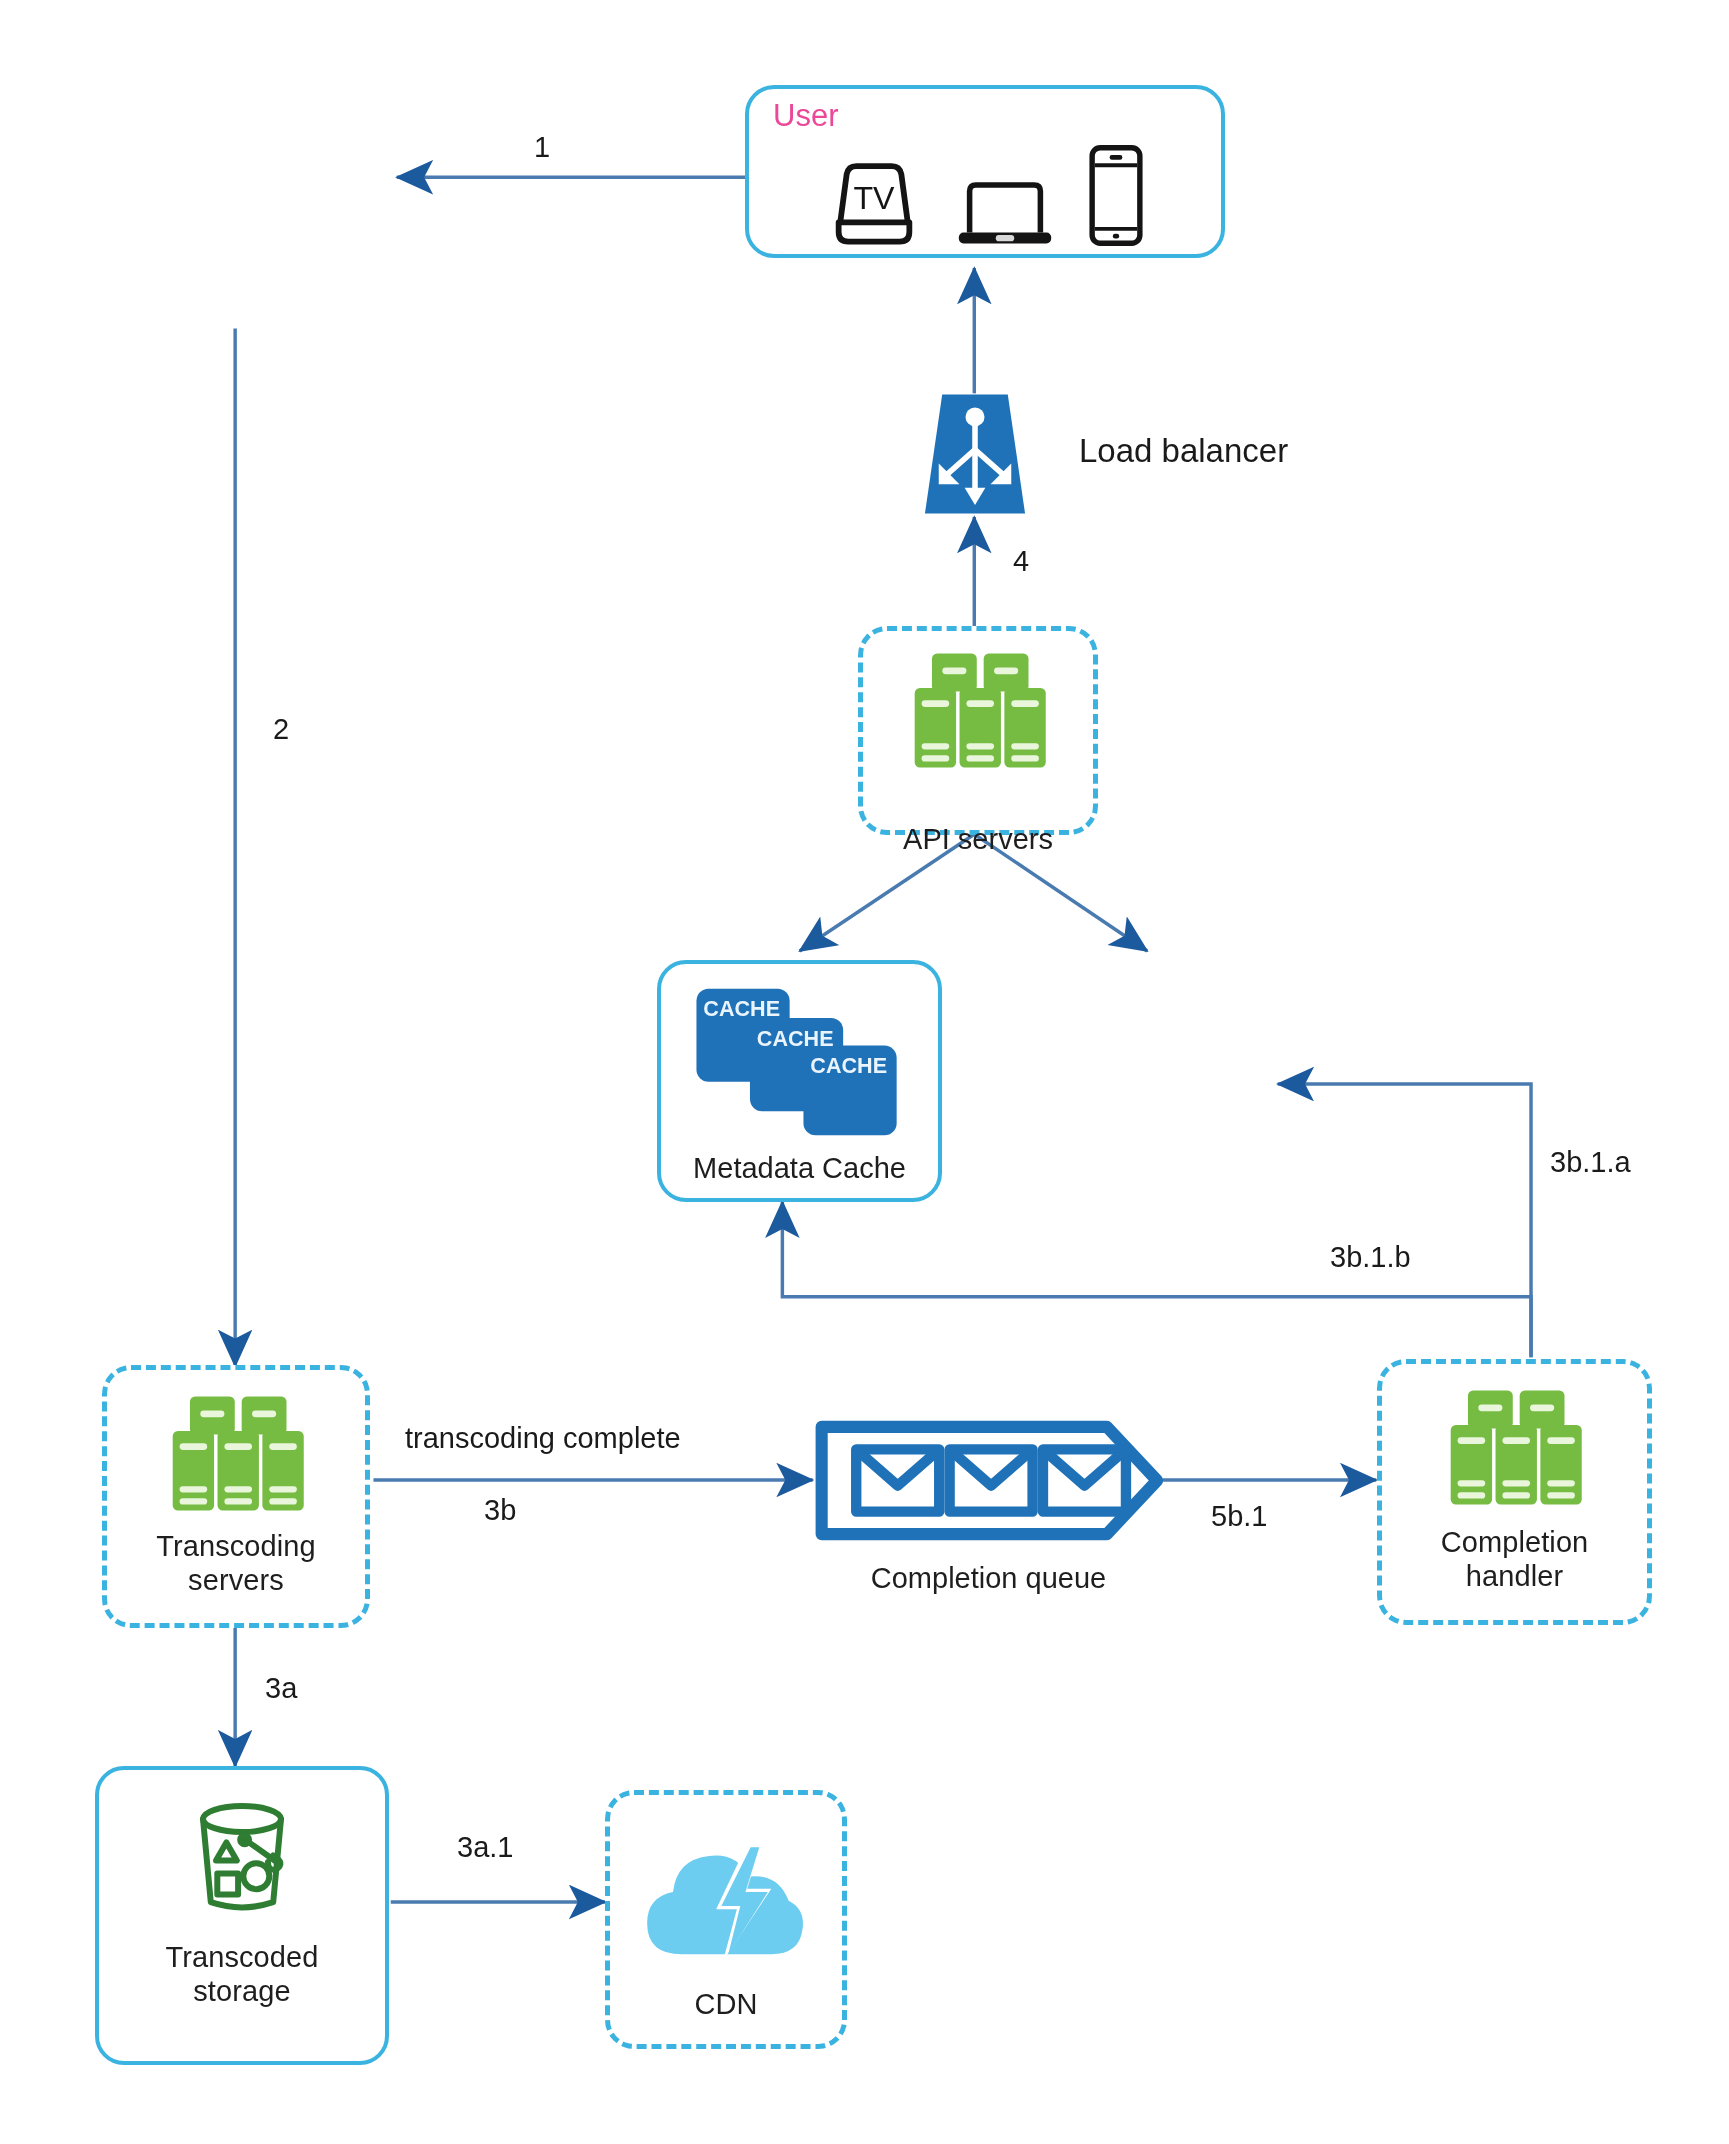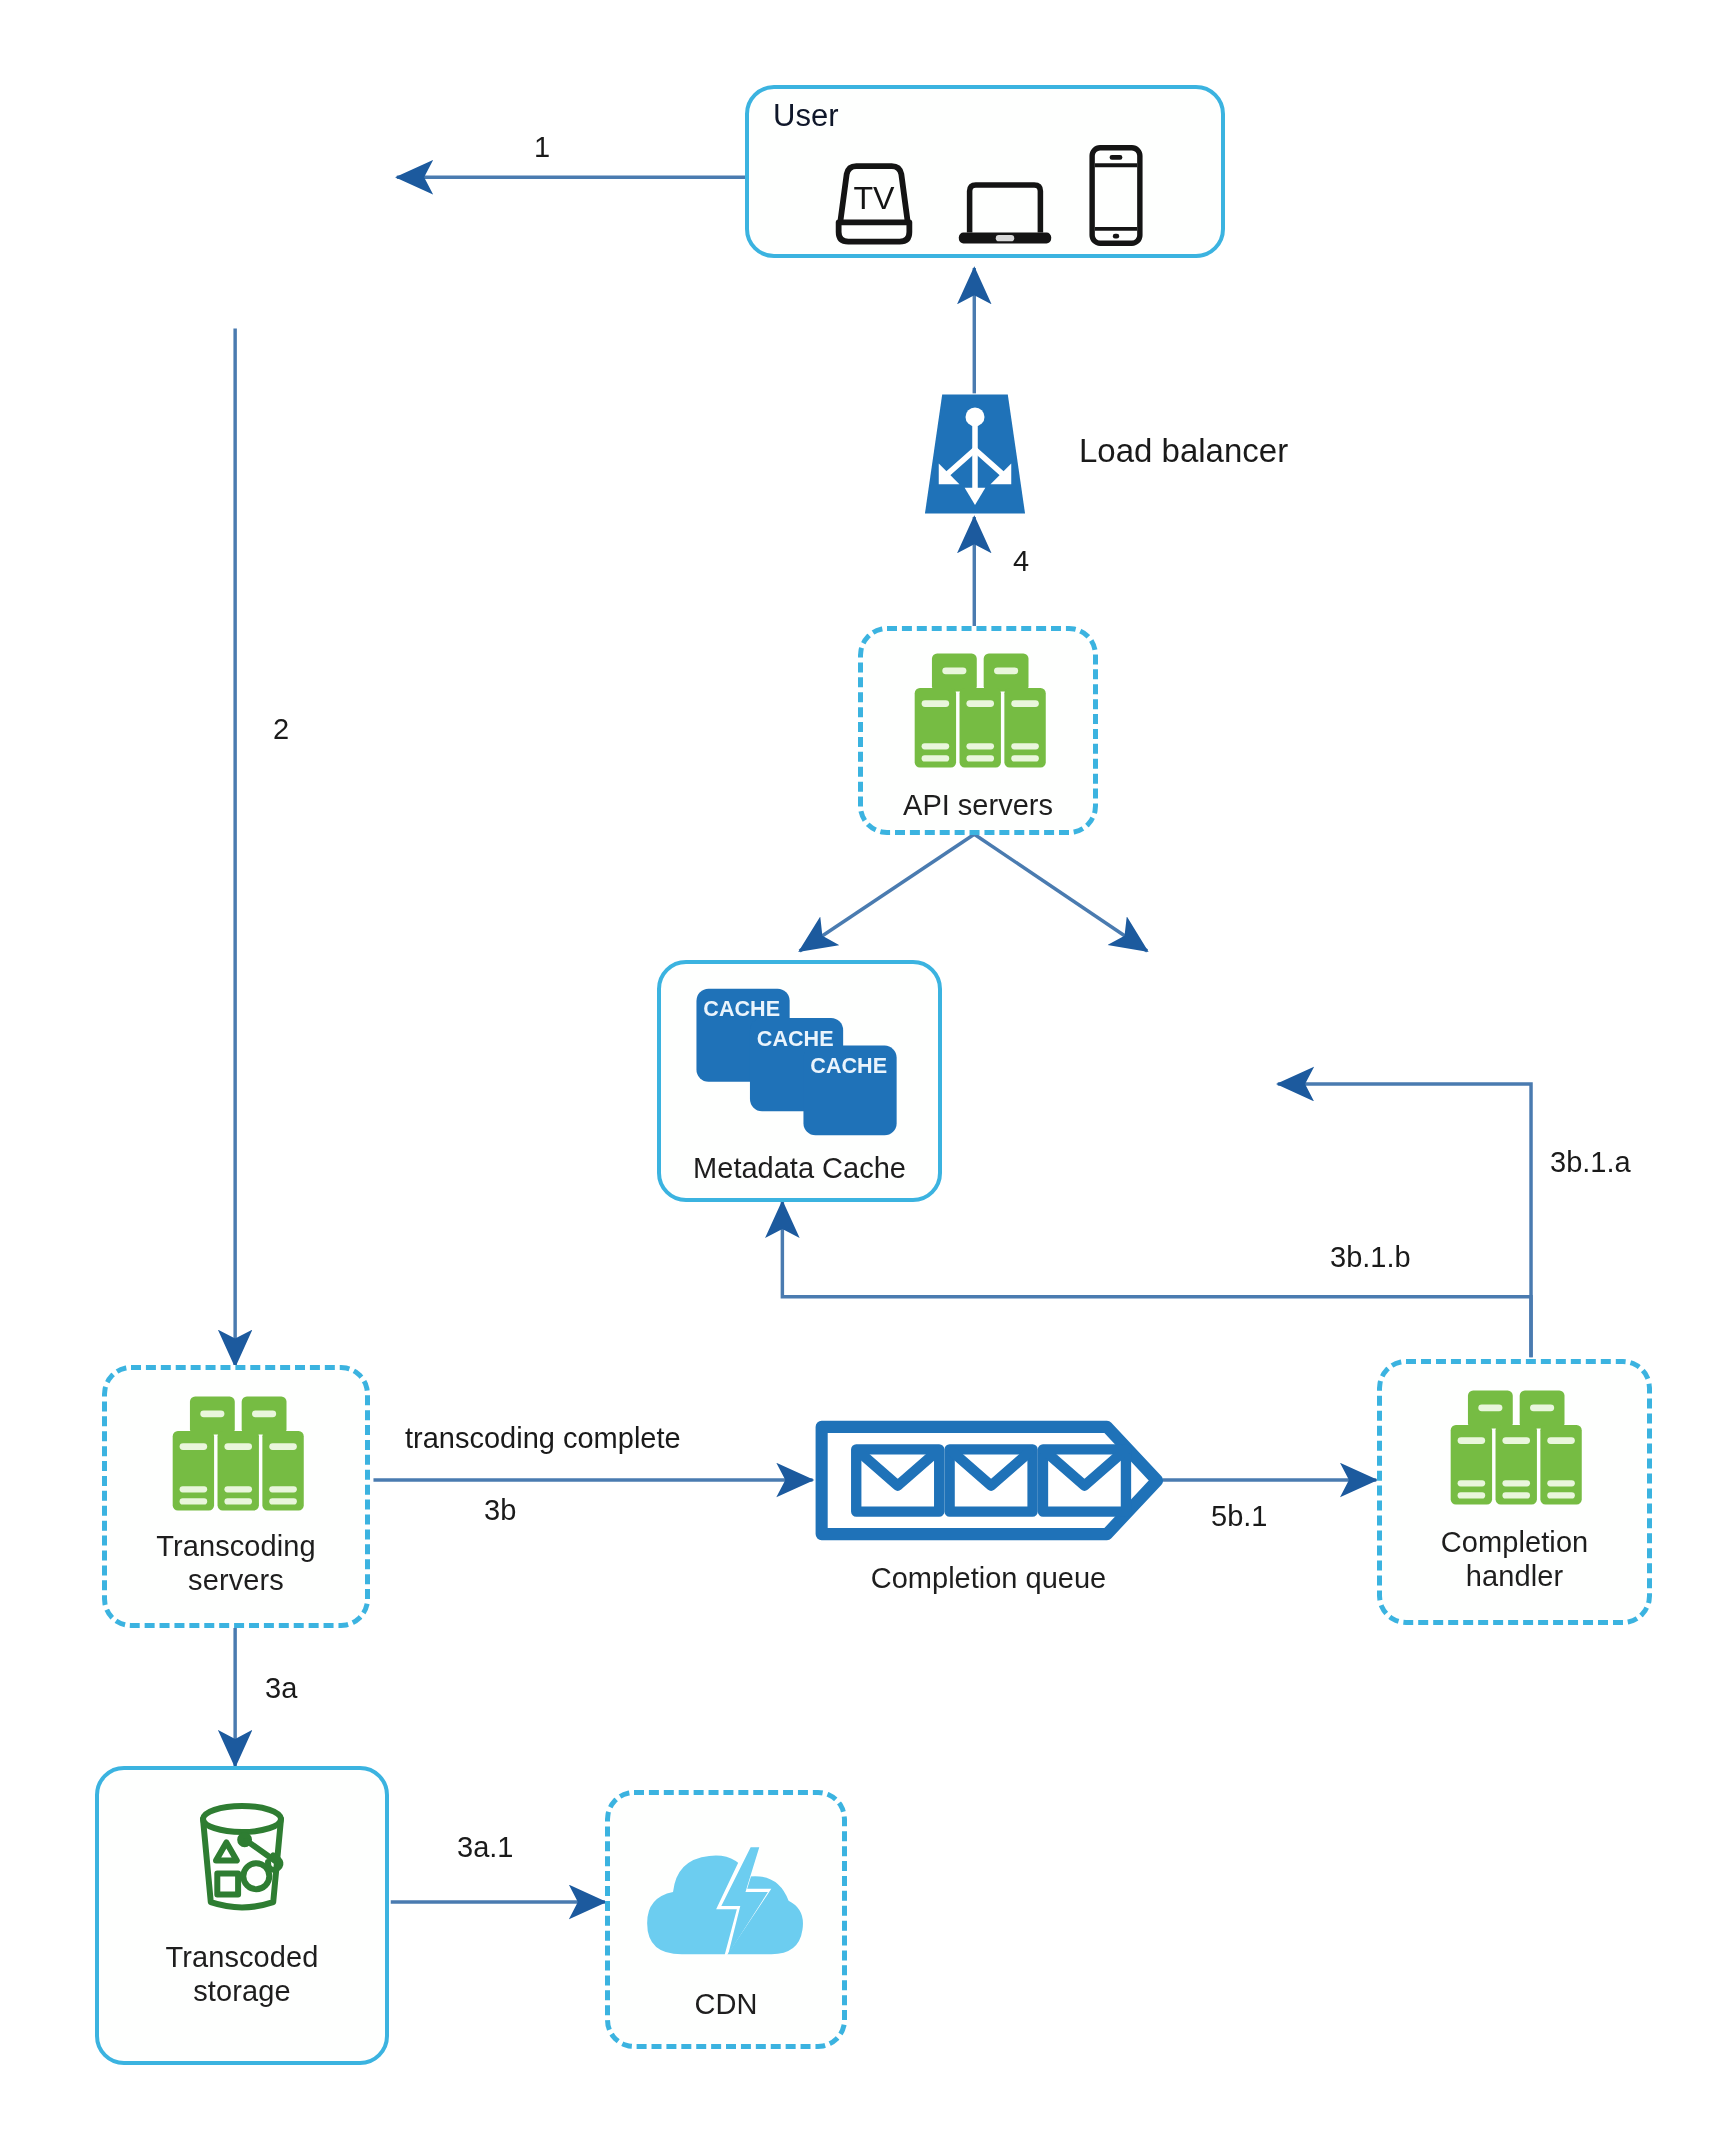--- a/index.html
+++ b/index.html
@@ -78,21 +78,21 @@
   
   .devices{
     display:flex;
     align-items:flex-end;
     gap:29px;
   }
   .user-title{
     position:absolute;
     left:24px; top:8.6px;
     font-size:31px;
-    color:#0f172a;
+    color:#ec4899;
   }
 </style>
 </head>
 <body>
 
 <div id="stage">
 
   <svg id="wires" viewBox="0 0 2000 2480" width="1729" height="2144" xmlns="http://www.w3.org/2000/svg">
     <defs>
       <marker id="ah" markerWidth="13" markerHeight="13" refX="10.5" refY="5" orient="auto" markerUnits="strokeWidth">
@@ -175,21 +175,21 @@
           <line x1="33" y1="34" x2="50" y2="49"></line>
         </g>
         <polygon points="12,42 12,54 24,54" fill="#ffffff"></polygon>
         <polygon points="54,42 54,54 42,54" fill="#ffffff"></polygon>
         <polygon points="27,56 39,56 33,66" fill="#ffffff"></polygon>
       </svg>
     </span>
   </div>
   <div class="side-label" style="left:1079px;top:432px;">Load balancer</div>
 
-  <div class="node dashed" style="left:858px;top:626px;width:240px;height:209px;padding-top:19px;">
+  <div class="node dashed" style="left:858px;top:626px;width:240px;height:209px;padding-top:19px;gap:34px;">
     <span class="icon">
       <svg width="169" height="121" viewBox="0 0 98 70">
         <g fill="#76BC43">
           <rect x="22" y="2" width="26" height="22" rx="3"></rect>
           <rect x="52" y="2" width="26" height="22" rx="3"></rect>
           <rect x="12" y="22" width="24" height="46" rx="3"></rect>
           <rect x="38" y="22" width="24" height="46" rx="3"></rect>
           <rect x="64" y="22" width="24" height="46" rx="3"></rect>
         </g>
         <g fill="#E9F6DC">

